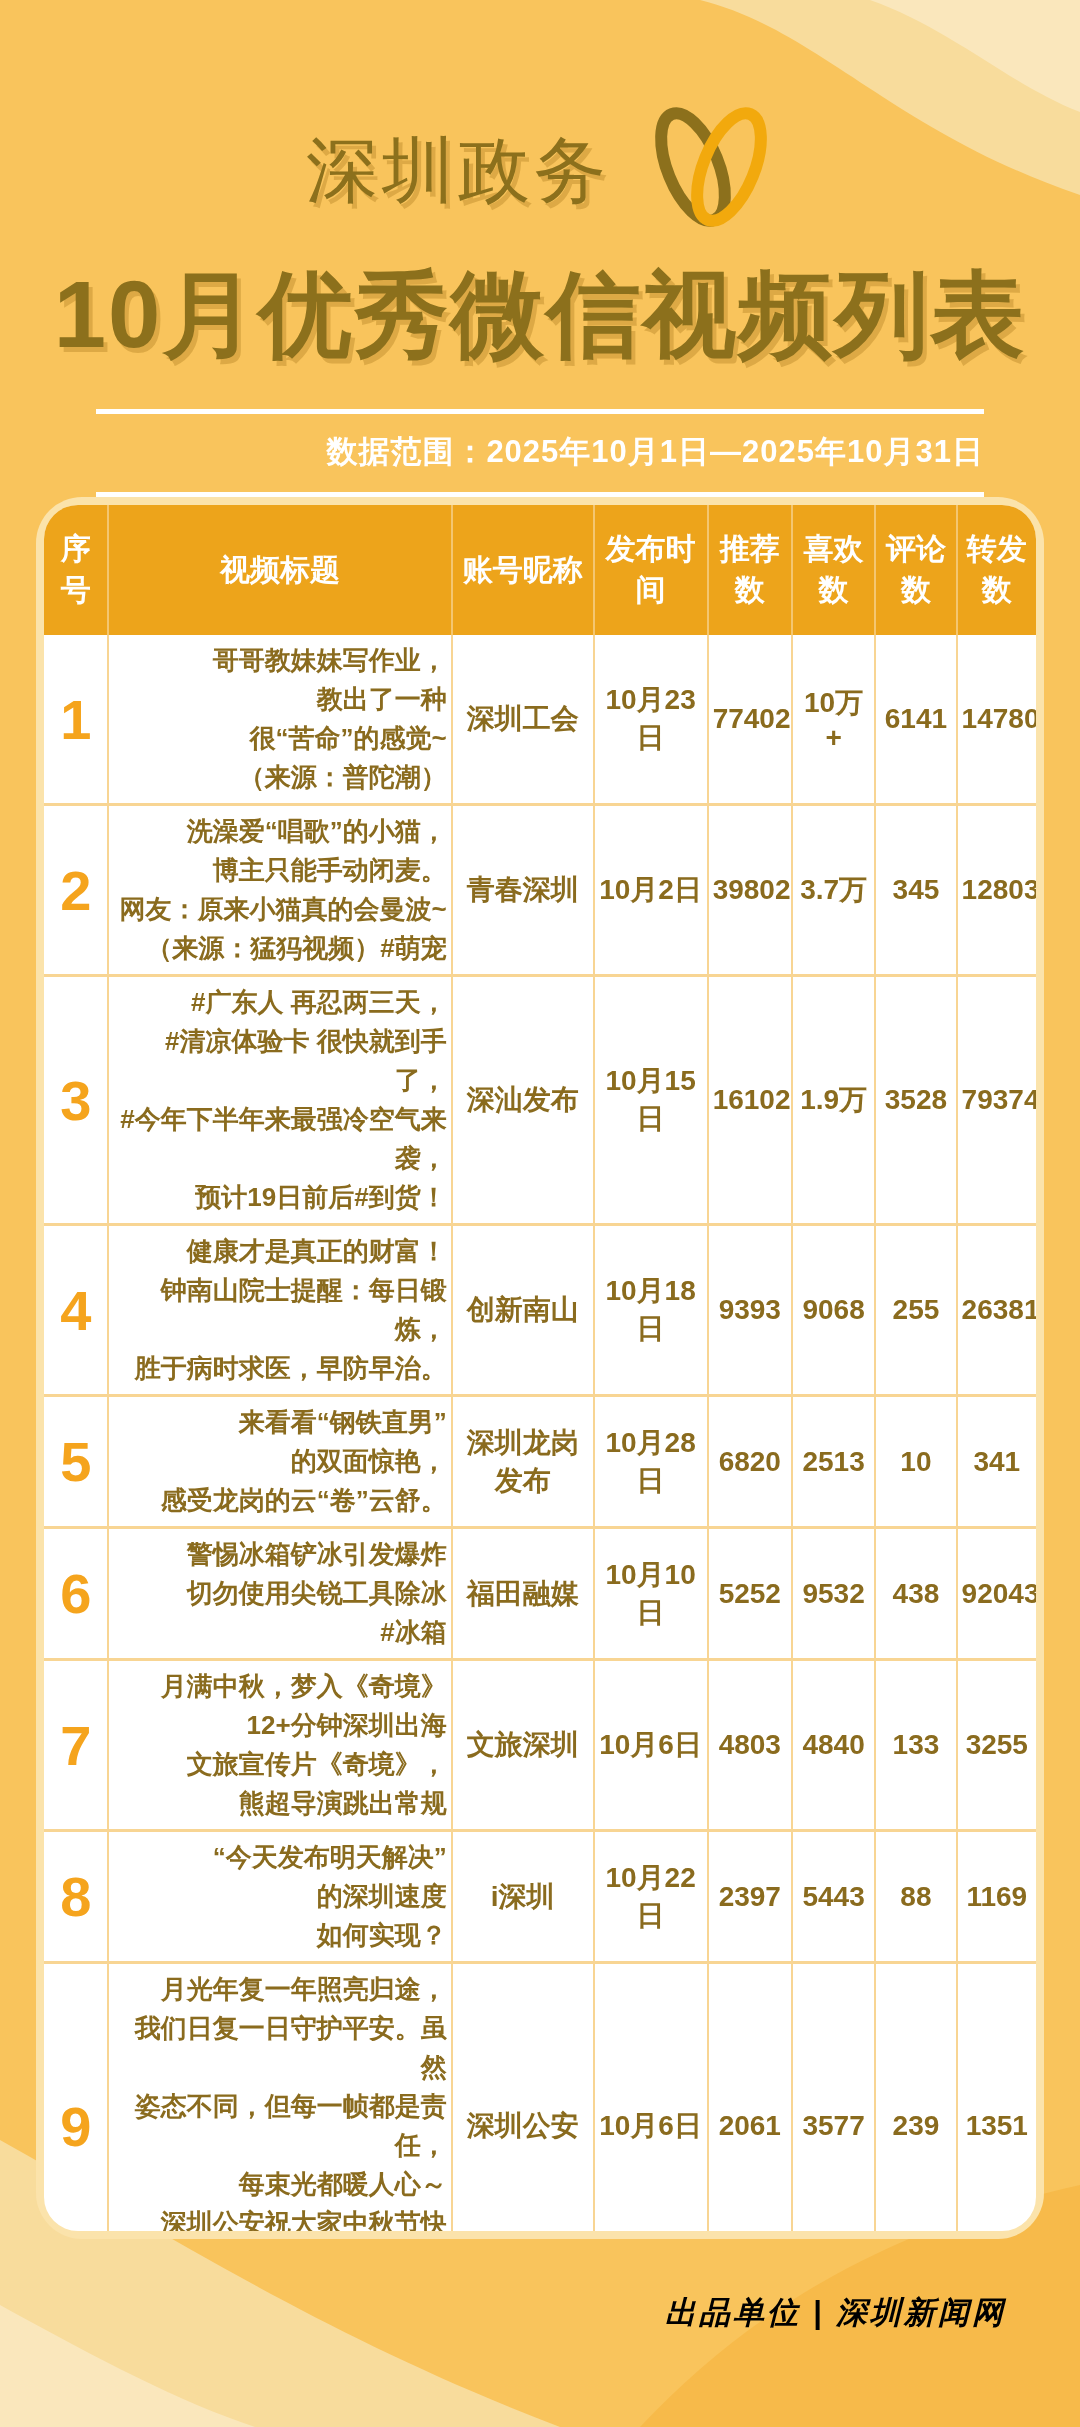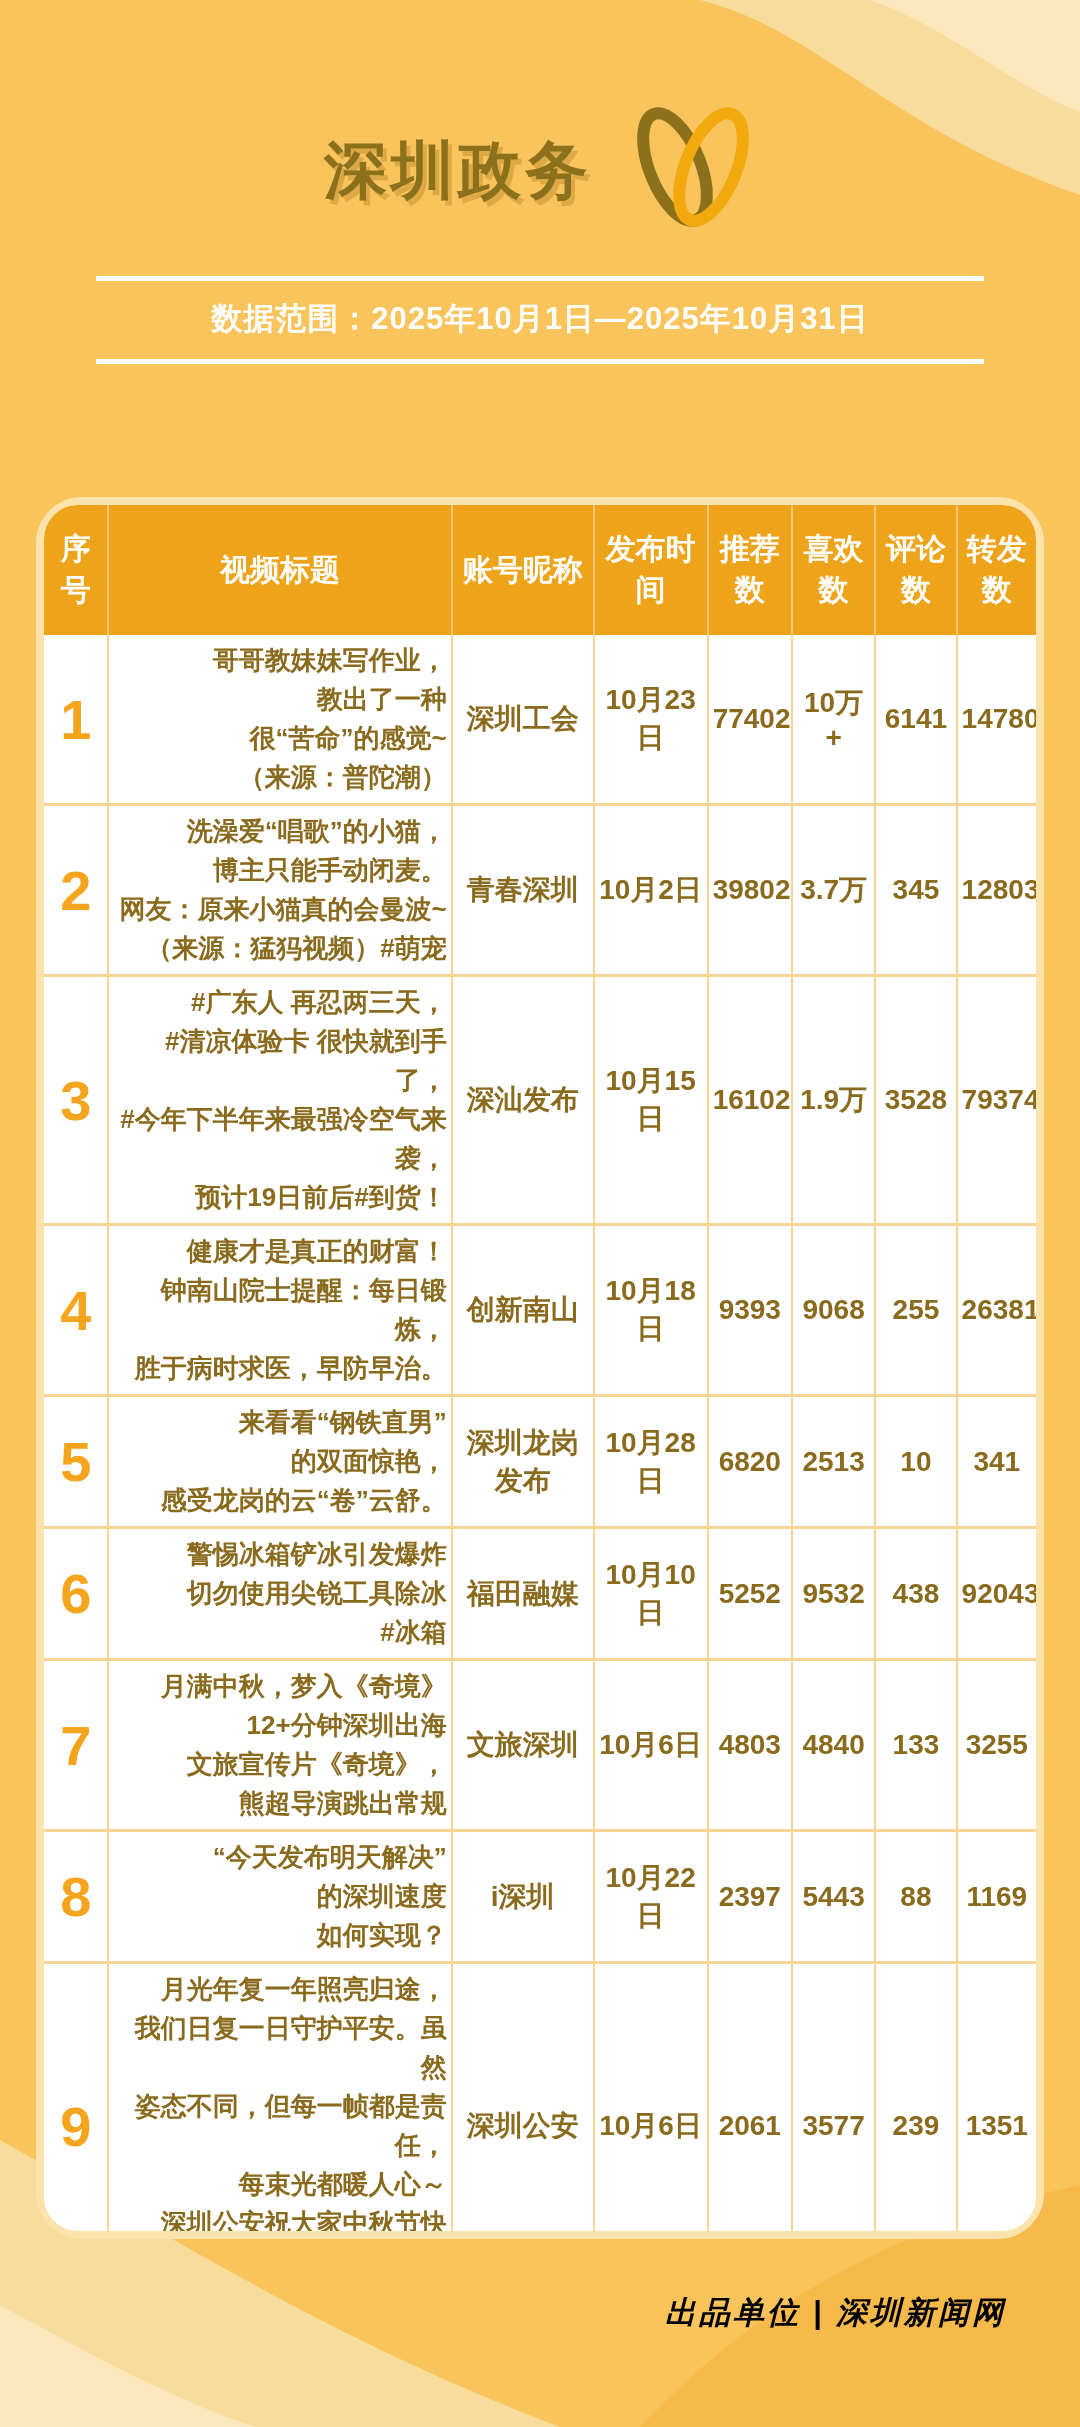--- a/index.html
+++ b/index.html
@@ -4,33 +4,33 @@
 <style>
   html,body{margin:0;padding:0;}
   body{font-family:"Liberation Sans", sans-serif;}
   .poster{position:relative;width:1080px;height:2427px;overflow:hidden;
           background:var(--bg,#F9C45C);}
   .bg-decor{position:absolute;inset:0;width:100%;height:100%;display:block;}
 
   
   .header{position:absolute;top:96px;left:0;width:100%;text-align:center;}
   .title-row{display:flex;align-items:center;justify-content:center;gap:14px;height:150px;}
-  .title-main{margin:12px;font-size:63px;font-weight:700;letter-spacing:4px;
+  .title-main{margin:12px;font-size:72px;font-weight:400;letter-spacing:4px;
       color:var(--title,#8C701C);
       text-shadow:4px 5px 0 rgba(170,120,25,.35);}
   .logo{width:150px;height:150px;flex:0 0 auto;margin-top:-8px;}
   .title-sub{margin:6px 0 0 0;font-size:94px;font-weight:900;letter-spacing:2px;
       color:var(--title,#8C701C);
       text-shadow:4px 5px 0 rgba(170,120,25,.35);}
 
   .range-block{width:888px;margin:30px auto 0 auto;
       border-top:5px solid #ffffff;border-bottom:5px solid #ffffff;
       padding:14px 0 16px 0;}
   .range-block p{margin:4px 0;color:#ffffff;font-size:31px;font-weight:bold;
-      letter-spacing:1px;line-height:40px;}
+      letter-spacing:1px;line-height:40px;text-align:right;}
 
   
   .card{position:absolute;top:497px;left:36px;width:1008px;height:1742px;
       background:var(--card,#FBE3AB);border-radius:46px;box-sizing:border-box;padding:8px;}
   .card-inner{width:100%;height:100%;background:#ffffff;border-radius:34px;overflow:hidden;}
   table{width:100%;height:100%;border-collapse:collapse;table-layout:fixed;}
   thead tr{height:130px;}
   th{background:var(--header-bg,#EDA41B);color:#ffffff;font-size:30px;font-weight:bold;
      padding:0 2px;}
   th:not(:first-child){border-left:2px solid rgba(255,255,255,.38);}
@@ -64,20 +64,21 @@
   </svg>
 
   <div class="header">
     <div class="title-row">
       <h1 class="title-main">深圳政务</h1>
       <svg class="logo" viewBox="0 0 100 100" aria-hidden="true">
         <ellipse cx="38" cy="50" rx="17" ry="38" fill="none" stroke="#8C701C" stroke-width="8" transform="rotate(-22 38 50)"></ellipse>
         <ellipse cx="62" cy="50" rx="17" ry="38" fill="none" stroke="#F2A90D" stroke-width="8" transform="rotate(22 62 50)"></ellipse>
       </svg>
     </div>
+    <h2 class="title-sub">10月优秀微信视频列表</h2>
 
     <div class="range-block">
       <p>数据范围：2025年10月1日—2025年10月31日</p>
     </div>
   </div>
 
   <div class="card">
     <div class="card-inner">
       <table>
         <colgroup>

